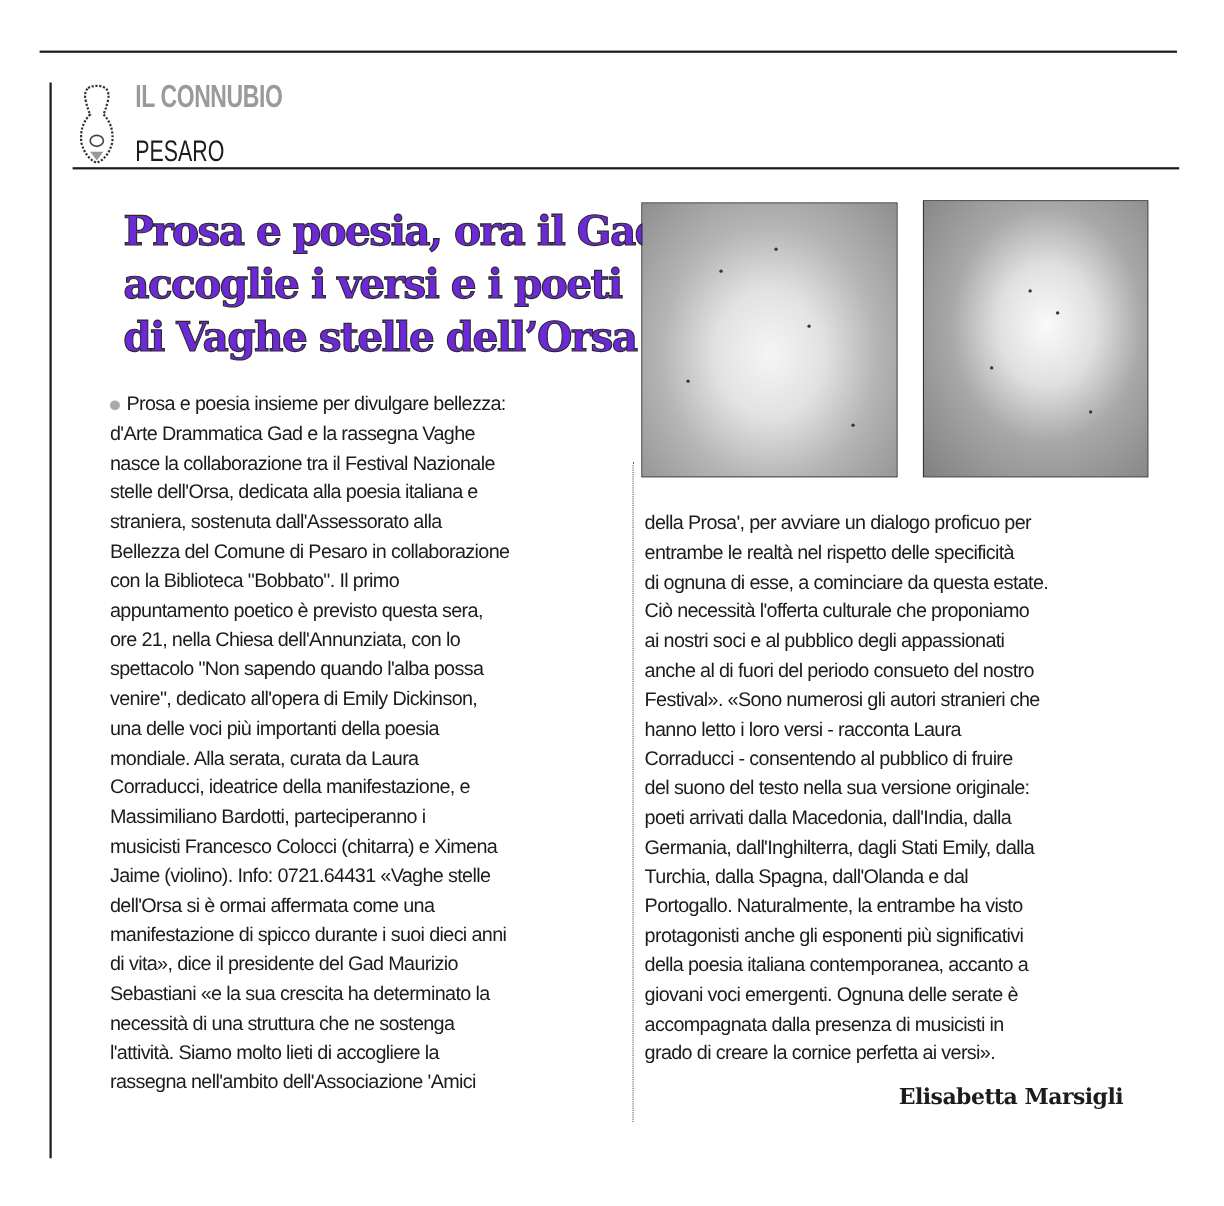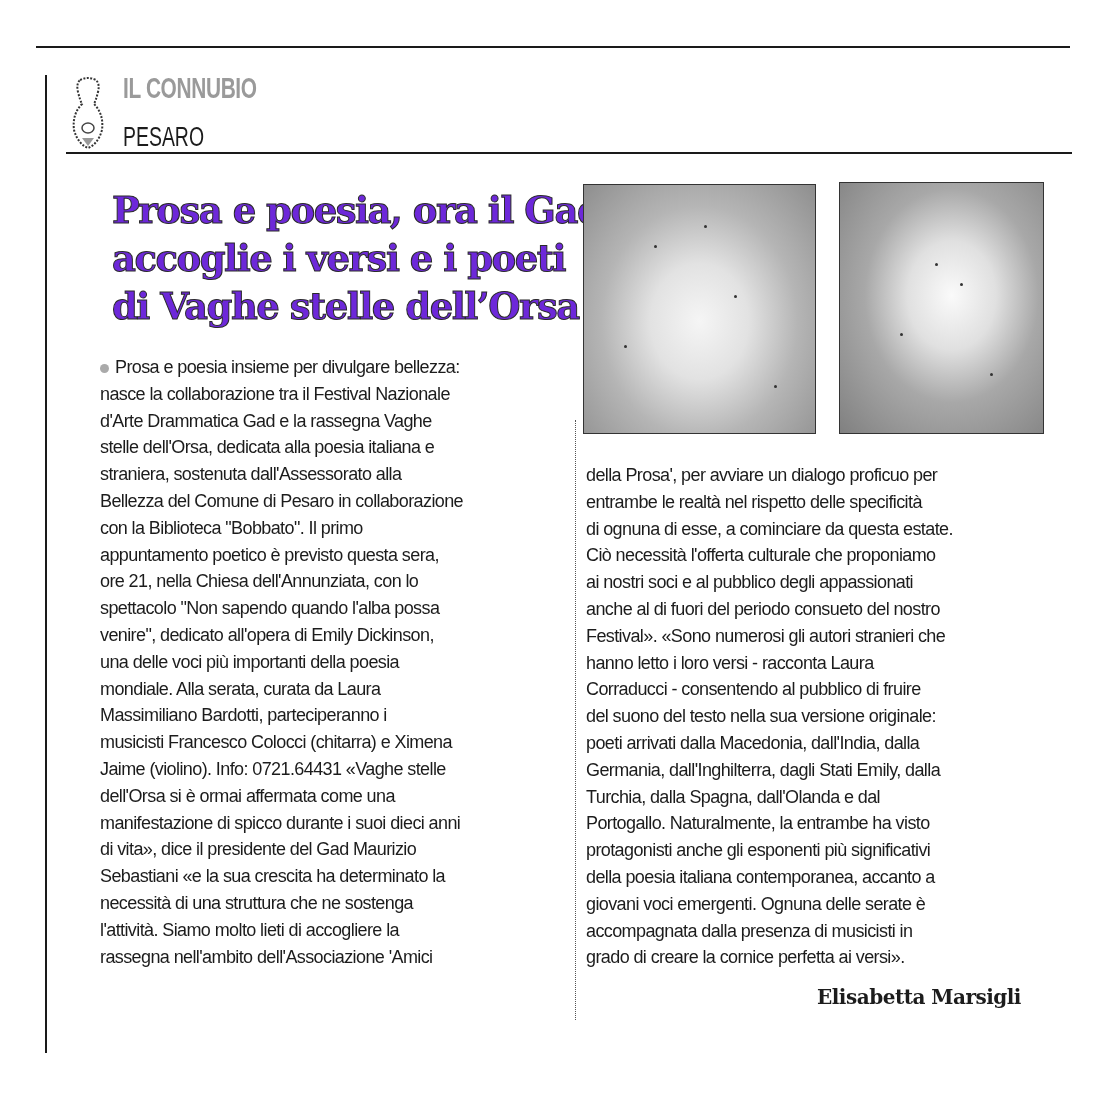--- a/index.html
+++ b/index.html
@@ -76,32 +76,33 @@
 </div>
 <div class="photo photo-2">
   <div class="speck" style="left:95px;top:80px"></div>
   <div class="speck" style="left:120px;top:100px"></div>
   <div class="speck" style="left:60px;top:150px"></div>
   <div class="speck" style="left:150px;top:190px"></div>
 </div>
 
 <div class="body-col col-left">
   <span><i class="bullet"></i><b style="font-weight:normal">Prosa e poesia insieme per divulgare bellezza:</b></span>
+  <span>d'Arte Drammatica Gad e la rassegna Vaghe</span>
   <span>nasce la collaborazione tra il Festival Nazionale</span>
-  <span>d'Arte Drammatica Gad e la rassegna Vaghe</span>
   <span>stelle dell'Orsa, dedicata alla poesia italiana e</span>
   <span>straniera, sostenuta dall'Assessorato alla</span>
   <span>Bellezza del Comune di Pesaro in collaborazione</span>
   <span>con la Biblioteca "Bobbato". Il primo</span>
   <span>appuntamento poetico è previsto questa sera,</span>
   <span>ore 21, nella Chiesa dell'Annunziata, con lo</span>
   <span>spettacolo "Non sapendo quando l'alba possa</span>
   <span>venire", dedicato all'opera di Emily Dickinson,</span>
   <span>una delle voci più importanti della poesia</span>
   <span>mondiale. Alla serata, curata da Laura</span>
+  <span>Corraducci, ideatrice della manifestazione, e</span>
   <span>Massimiliano Bardotti, parteciperanno i</span>
   <span>musicisti Francesco Colocci (chitarra) e Ximena</span>
   <span>Jaime (violino). Info: 0721.64431 «Vaghe stelle</span>
   <span>dell'Orsa si è ormai affermata come una</span>
   <span>manifestazione di spicco durante i suoi dieci anni</span>
   <span>di vita», dice il presidente del Gad Maurizio</span>
   <span>Sebastiani «e la sua crescita ha determinato la</span>
   <span>necessità di una struttura che ne sostenga</span>
   <span>l'attività. Siamo molto lieti di accogliere la</span>
   <span>rassegna nell'ambito dell'Associazione 'Amici</span>

